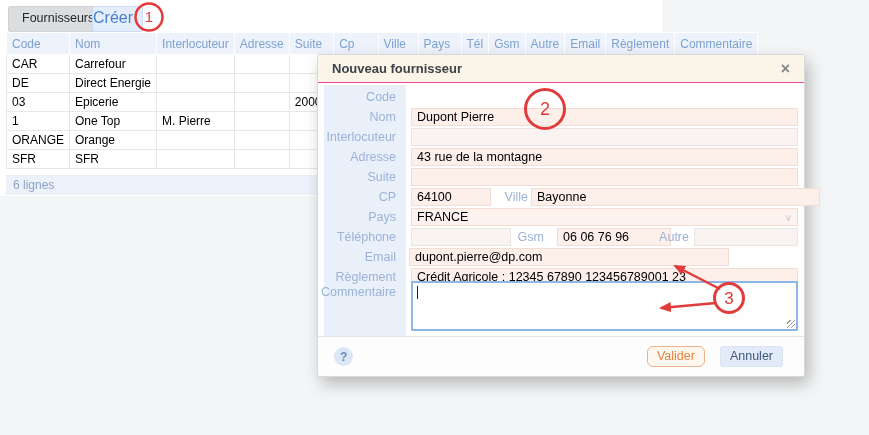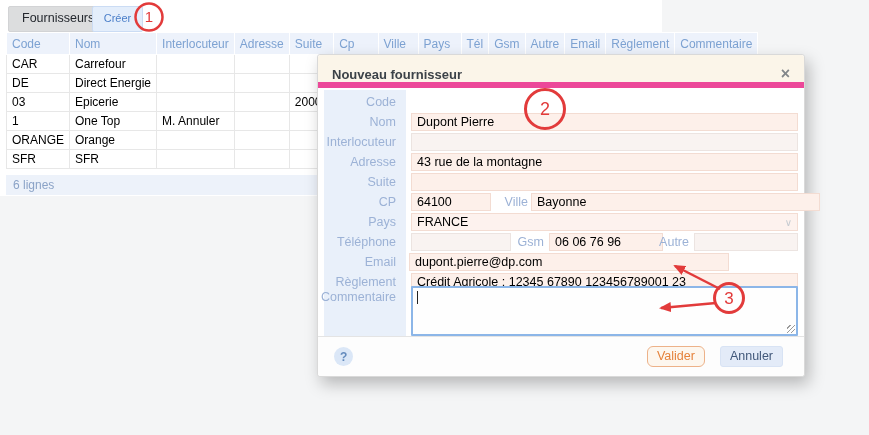--- a/index.html
+++ b/index.html
@@ -12,21 +12,21 @@
 
   
   .tab-fournisseurs{
     position:absolute;left:8px;top:6px;height:24px;padding:0 13px;
     background:#dcddde;border:1px solid #d2d3d5;border-radius:2px;
     font-size:12.5px;color:#23272d;line-height:22px;
   }
   .btn-creer{
     position:absolute;left:92px;top:6px;height:24px;width:49px;
     background:#e4eefb;border:1px solid #cbdcf4;border-radius:2px;
-    font-size:11px;color:#4b7fc9;text-align:center;line-height:22px;
+    font-size:16px;color:#4b7fc9;line-height:22px;
   }
 
   
   .grid-wrap{position:absolute;left:6px;top:32px;}
   table.grid{border-collapse:collapse;table-layout:fixed;}
   table.grid th{
     background:#edf2fb;color:#7da2d2;font-weight:normal;font-size:12px;
     border:1px solid #ffffff;height:21px;padding:0 5px;text-align:left;
     overflow:hidden;white-space:nowrap;
   }
@@ -40,22 +40,22 @@
     padding-left:7px;box-sizing:border-box;
   }
 
   
   .modal{
     position:absolute;left:317px;top:54px;width:486px;height:321px;
     background:#ffffff;border:1px solid #d9d9d9;border-radius:3px;
     box-shadow:4px 7px 16px rgba(0,0,0,0.25);
   }
   .modal-title{
-    height:27px;background:#fbf5e9;border-bottom:6px solid #ec4899;
-    border-radius:3px 3px 0 0;display:flex;align-items:flex-end;
+    height:27px;background:#fbf5e9;border-bottom:1px solid #ec4899;
+    border-radius:3px 3px 0 0;display:flex;align-items:center;
     padding:0 14px;font-weight:bold;font-size:13px;color:#3c4248;
   }
   .modal-close{margin-left:auto;color:#82868a;font-size:16px;line-height:16px;cursor:default;}
   .modal-body{position:relative;height:253px;}
   .label-col{position:absolute;left:6px;top:2px;width:82px;height:253px;background:#e9f0fa;}
   .frow{position:absolute;left:0;width:486px;height:18px;}
   .flabel{
     position:absolute;left:0;top:0;width:86px;height:18px;line-height:18px;
     text-align:right;padding-right:8px;box-sizing:border-box;
     color:#9cb2d6;font-size:12.5px;white-space:nowrap;
@@ -192,21 +192,21 @@
           <td></td>
           <td></td>
           <td></td>
           <td></td>
           <td></td>
           <td></td>
         </tr>
         <tr>
           <td>1</td>
           <td>One Top</td>
-          <td>M. Annuler</td>
+          <td>M. Pierre</td>
           <td></td>
           <td></td>
           <td>30120</td>
           <td></td>
           <td></td>
           <td></td>
           <td></td>
           <td></td>
           <td></td>
           <td></td>
@@ -286,21 +286,21 @@
       <span class="flabel">Pays</span>
       <div class="selfield">
         <span>FRANCE</span>
         <span class="chevron">∨</span>
       </div>
     </div>
     <div class="frow" style="top:145px">
       <span class="flabel">Téléphone</span>
       <input class="field muted" style="left: 93px; width: 100px;" value="">
       <span class="inlabel" style="left:199px;width:27px;text-align:right">Gsm</span>
-      <input class="field" style="left: 231px; width: 114px;" value="06 06 76 96">
+      <input class="field" style="left: 239px; width: 114px;" value="06 06 76 96">
       <span class="inlabel" style="left:340px;width:31px;text-align:right">Autre</span>
       <input class="field muted" style="left: 376px; width: 104px;" value="">
     </div>
     <div class="frow" style="top:165px">
       <span class="flabel">Email</span>
       <input class="field" style="left: 91px; width: 320px;" value="dupont.pierre@dp.com">
     </div>
     <div class="frow" style="top:185px">
       <span class="flabel">Règlement</span>
       <input class="field" style="left: 93px; width: 387px;" value="Crédit Agricole : 12345 67890 123456789001 23">

